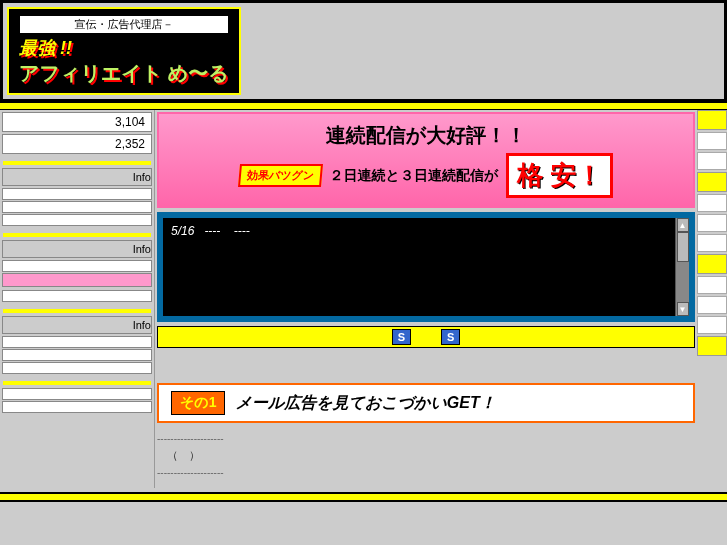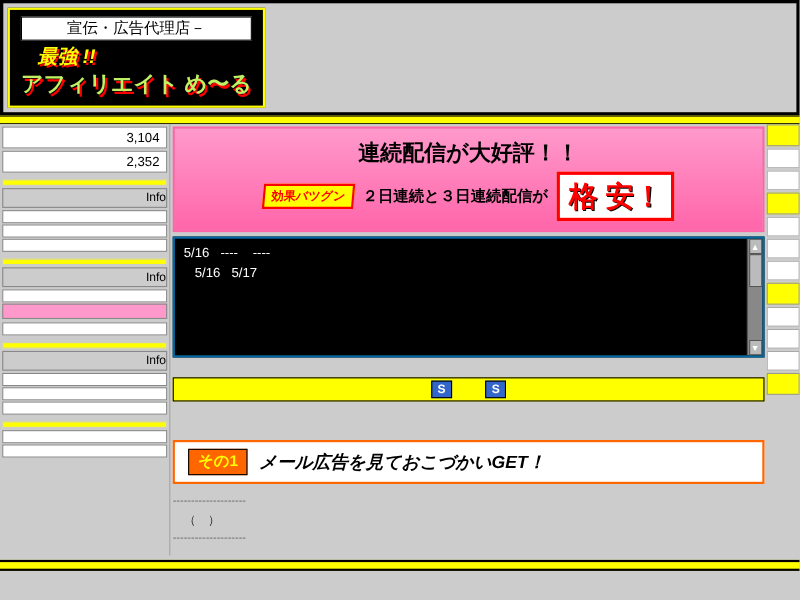--- a/index.html
+++ b/index.html
@@ -28,27 +28,26 @@
       padding: 6px 10px;
       display: inline-block;
     }
 
     .logo-top {
       color: #ff0;
       font-size: 18px;
       font-weight: 900;
       font-style: italic;
       text-shadow: 2px 2px #f00;
-      margin-left: 15px;
     }
 
     .logo-subtitle {
       background: #fff;
       color: #000;
-      font-size: 14px;
+      font-size: 11px;
       text-align: center;
       padding: 1px 4px;
       border: 1px solid #000;
       margin-bottom: 2px;
     }
 
     .logo-main {
       color: #bef264;
       font-size: 20px;
       font-weight: 900;
@@ -194,25 +193,26 @@
       padding: 1px 5px;
       border: 1px solid #000;
     }
 
     
     .terminal-area {
       background: #000;
       color: #fff;
       font-size: 12px;
       padding: 6px 8px;
-      margin-bottom: 18px;
+      margin-bottom: 4px;
       min-height: 110px;
-      border: 2px solid #0369a1;
+      border: 6px solid #0369a1;
       position: relative;
       overflow: hidden;
+      font-style: italic;
     }
 
     .terminal-row {
       margin-bottom: 4px;
     }
 
     .terminal-scrollbar {
       position: absolute;
       right: 0;
       top: 0;
@@ -435,24 +435,20 @@
         <div class="banner-kakuyasu">格 安！</div>
       </div>
     </div>
 
     <div class="terminal-area">
       <div class="terminal-row">
         <span>5/16</span>&nbsp;&nbsp;
         <span>----</span>&nbsp;&nbsp;&nbsp;
         <span>----</span>
       </div>
-      <div class="terminal-row">
-        &nbsp;&nbsp;&nbsp;<span>5/16</span>&nbsp;&nbsp;
-        <span>5/17</span>
-      </div>
       <div class="terminal-scrollbar">
         <div class="scrollbar-up">▲</div>
         <div class="scrollbar-track">
           <div class="scrollbar-thumb"></div>
         </div>
         <div class="scrollbar-down">▼</div>
       </div>
     </div>
 
     <div class="s-bar">

